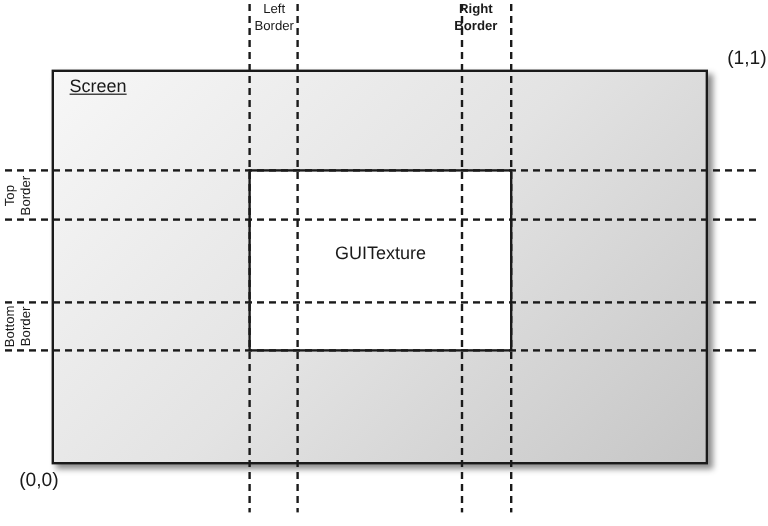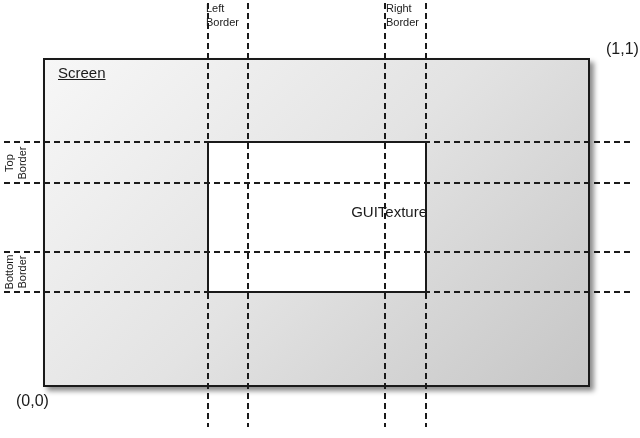--- a/index.html
+++ b/index.html
@@ -53,33 +53,33 @@
   .h-252{top:251px;}
   .h-292{top:291px;}
   
   .lbl{position:absolute;z-index:4;white-space:pre-line;}
   .screen-label{
     left:58px;top:64px;
     font-size:15px;line-height:18px;text-decoration:underline;
   }
   .texture-label{
     left:207px;top:203px;width:220px;
-    text-align:right;font-size:15px;line-height:18px;
+    text-align:center;font-size:15px;line-height:18px;
   }
   .coord-label{
     font-size:16px;line-height:19px;letter-spacing:0px;
   }
   .coord-top-right{left:606px;top:39px;}
   .coord-bottom-left{left:16px;top:391px;}
   .border-label-top{
     top:1px;width:45px;
-    text-align:left;font-size:11px;line-height:14px;
+    text-align:center;font-size:11px;line-height:14px;
   }
   .left-border-label{left:206px;}
-  .right-border-label{left:386px;}
+  .right-border-label{left:374px;font-weight:bold;}
   .border-label-side{
     width:46px;height:26px;
     text-align:center;font-size:11px;line-height:13px;
     transform:rotate(-90deg);
     transform-origin:center center;
   }
   .top-border-label{left:-7px;top:150px;}
   .bottom-border-label{left:-7px;top:259px;}
 </style>
 </head>

